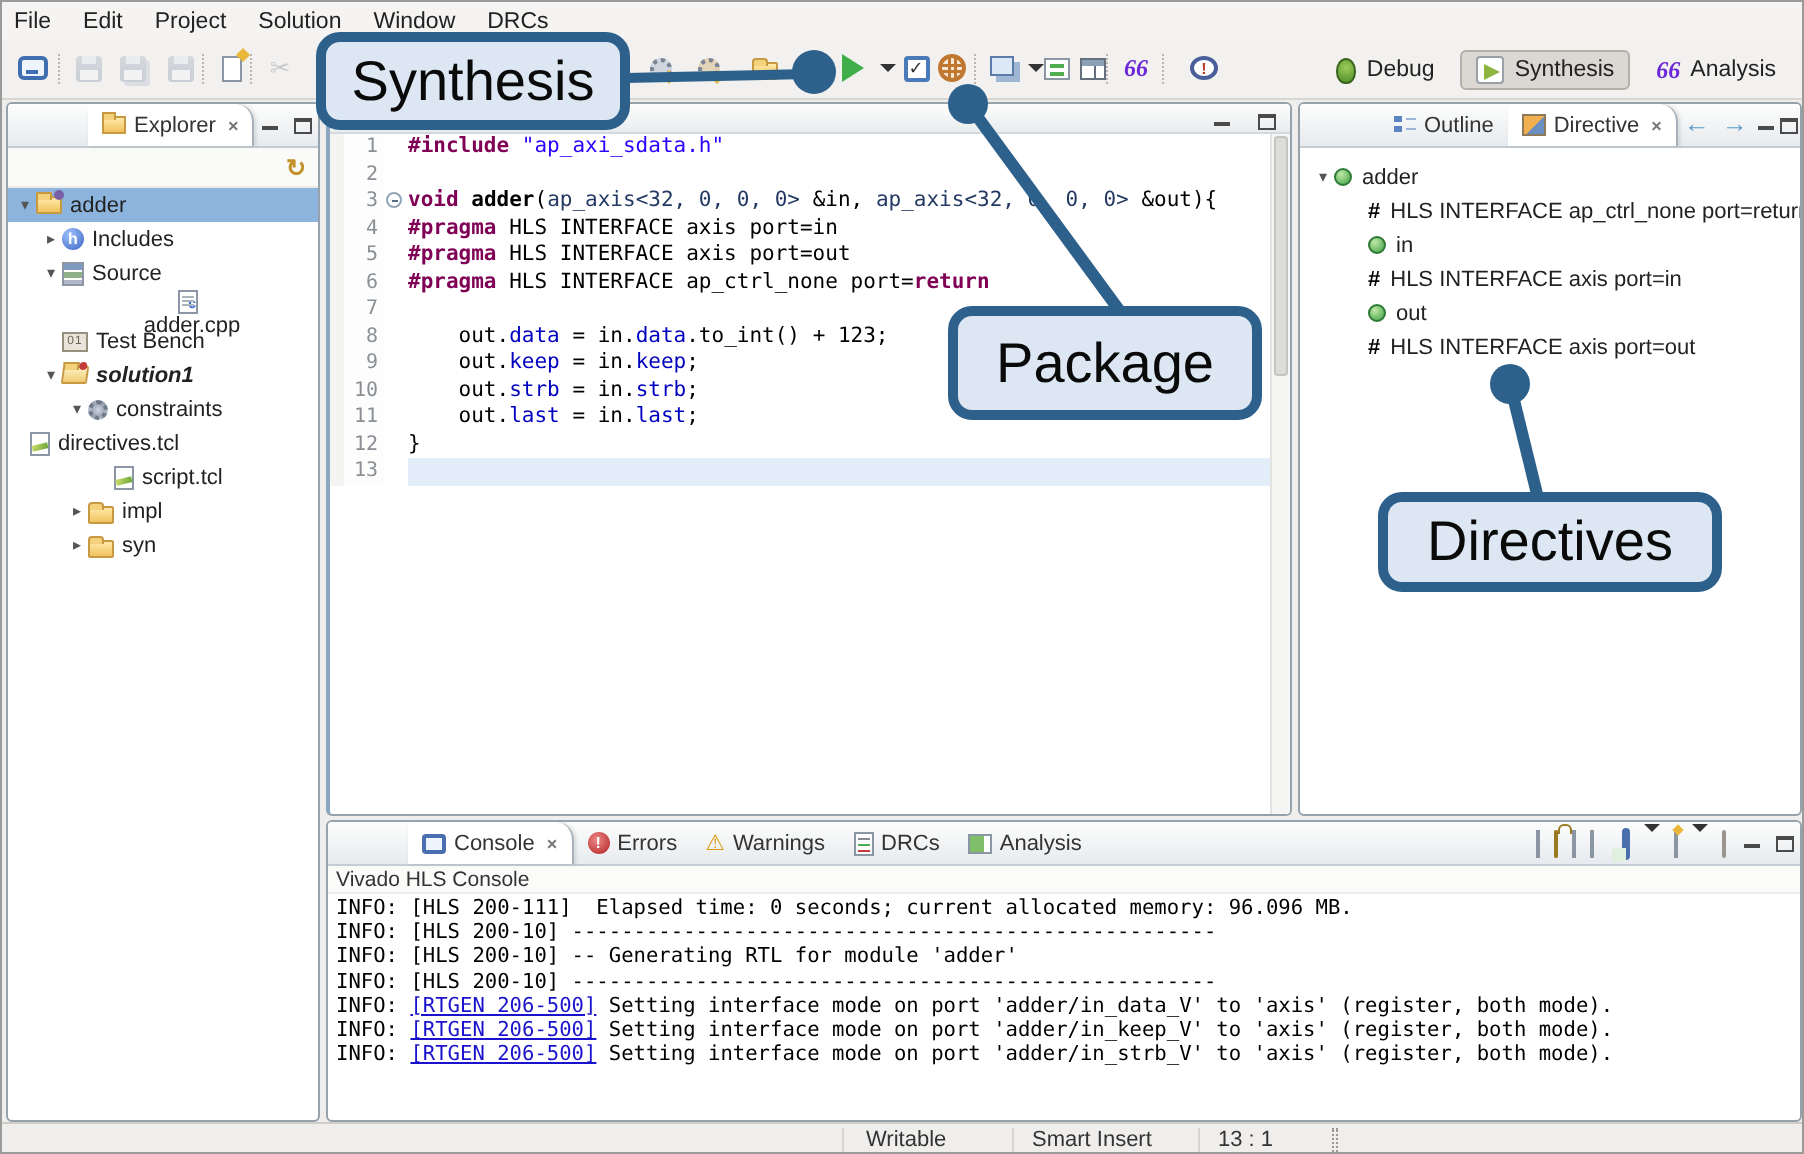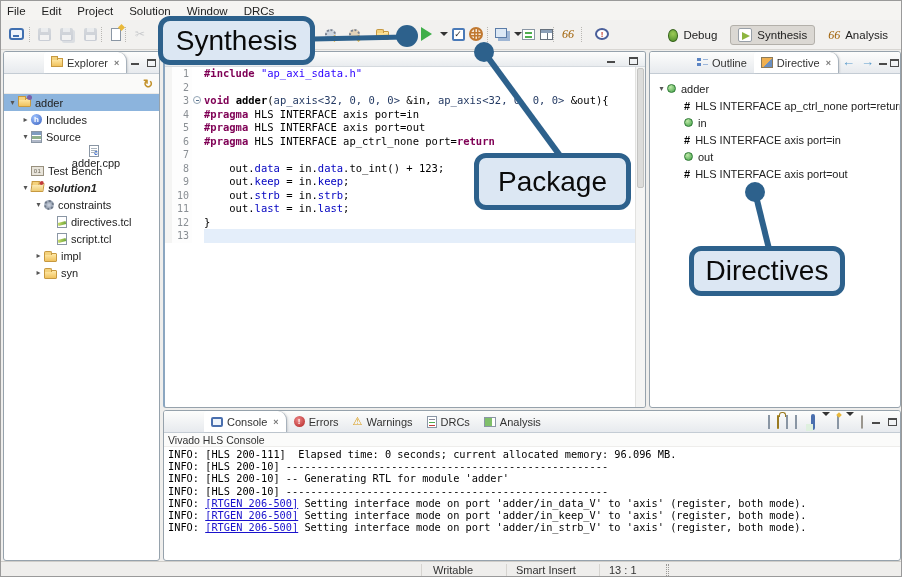--- a/index.html
+++ b/index.html
@@ -102,21 +102,21 @@
      linear-gradient(#c07830,#c07830) 33% 0/1.5px 100% no-repeat,
      linear-gradient(#c07830,#c07830) 66% 0/1.5px 100% no-repeat,
      linear-gradient(#c07830,#c07830) 0 33%/100% 1.5px no-repeat,
      linear-gradient(#c07830,#c07830) 0 66%/100% 1.5px no-repeat,#f7e8d6;}
   .ic-cmp{width:12px;height:10px;border:1px solid #5b7ca8;background:#dce8f5;box-shadow:3px 3px 0 #9fb6d4;margin:-2px 2px 0 0;}
   .ic-geq{width:13px;height:11px;border:1px solid #8a96a4;background:#fff;position:relative;}
   .ic-geq::before{content:"";position:absolute;left:2px;top:2px;right:2px;height:2px;background:#4fae4f;}
   .ic-geq::after{content:"";position:absolute;left:2px;top:6px;right:2px;height:2px;background:#4fae4f;}
   .ic-layout{width:13px;height:11px;border:1px solid #66707c;background:linear-gradient(#8ca0b8 0 3px,#fff 3px);position:relative;}
   .ic-layout::after{content:"";position:absolute;left:6px;top:3px;bottom:0;width:1px;background:#66707c;}
-  .ic-glasses{font-family:"Liberation Serif",serif;font-style:italic;font-weight:normal;font-size:12px;color:#a16207;}
+  .ic-glasses{font-family:"Liberation Serif",serif;font-style:italic;font-weight:bold;font-size:12px;color:#6d28d9;}
   .ic-help{width:14px;height:12px;border:2px solid #4a5f9a;border-radius:50%;background:#fff;font-weight:bold;font-size:8px;color:#c0392b;display:flex;align-items:center;justify-content:center;}
   .ic-bug{width:10px;height:13px;background:radial-gradient(circle at 50% 35%,#9ccb56,#4e8c2a);border:1px solid #39651e;border-radius:50% 50% 46% 46%;}
   .ic-synp{width:14px;height:14px;background:#fff;border:1px solid #99a0a8;border-radius:2px;position:relative;}
   .ic-synp::after{content:"";position:absolute;left:3px;top:3px;width:0;height:0;border-left:8px solid #8db53f;border-top:4px solid transparent;border-bottom:4px solid transparent;}
   
   .ic-project{width:13px;height:9px;background:linear-gradient(#ffe9a8,#f0c25e);border:1px solid #c79940;border-radius:1px;position:relative;}
   .ic-project::before{content:"";position:absolute;top:-3px;left:-1px;width:6px;height:3px;background:#f4d27c;border:1px solid #c79940;border-bottom:none;}
   .ic-project::after{content:"";position:absolute;right:-2px;top:-4px;width:5px;height:5px;border-radius:50%;background:#7a5fa8;}
   .ic-includes{width:11px;height:11px;border-radius:50%;background:radial-gradient(circle at 35% 30%,#9fc3ff,#3a62c0);color:#fff;font-size:8px;font-weight:bold;display:flex;align-items:center;justify-content:center;}
   .ic-source{width:11px;height:12px;border:1px solid #8a96a4;background:linear-gradient(#7f9cc0 0 3px,#fff 3px 4px,#8fb08a 4px 7px,#fff 7px 8px,#b0b8c8 8px);}
@@ -299,21 +299,21 @@
         <div class="trow" style="padding-left: 16px;">
           <span class="tarrow">▾</span>
           <span class="ticn ic-solution"></span>
           <span class="tlabel bolditalic">solution1</span>
         </div>
         <div class="trow" style="padding-left: 29px;">
           <span class="tarrow">▾</span>
           <span class="ticn ic-constraints"></span>
           <span class="tlabel">constraints</span>
         </div>
-        <div class="trow" style="padding-left: 42px;">
+        <div class="trow" style="">
           <span class="tarrow"></span>
           <span class="ticn ic-tcl"></span>
           <span class="tlabel">directives.tcl</span>
         </div>
         <div class="trow" style="padding-left: 42px;">
           <span class="tarrow"></span>
           <span class="ticn ic-tcl"></span>
           <span class="tlabel">script.tcl</span>
         </div>
         <div class="trow" style="padding-left: 29px;">
@@ -479,15 +479,15 @@
     <line x1="312" y1="38" x2="404" y2="36" stroke="#2d618c" stroke-width="5"></line>
     <circle cx="406" cy="35" r="11" fill="#2d618c"></circle>
     <line x1="483" y1="51" x2="560" y2="156" stroke="#2d618c" stroke-width="6"></line>
     <circle cx="483" cy="51" r="10" fill="#2d618c"></circle>
     <line x1="754" y1="191" x2="768" y2="248" stroke="#2d618c" stroke-width="6"></line>
     <circle cx="754" cy="191" r="10" fill="#2d618c"></circle>
   </svg>
 
   <div class="callout" style="left:157px;top:15px;width:157px;height:49px;">Synthesis</div>
   <div class="callout" style="left:473px;top:152px;width:157px;height:57px;">Package</div>
-  <div class="callout" style="left:688px;top:245px;width:156px;height:50px;">Directives</div>
+  <div class="callout" style="left:688px;top:245px;width:172px;height:50px;">Directives</div>
 
 </div>
 
 </body></html>

